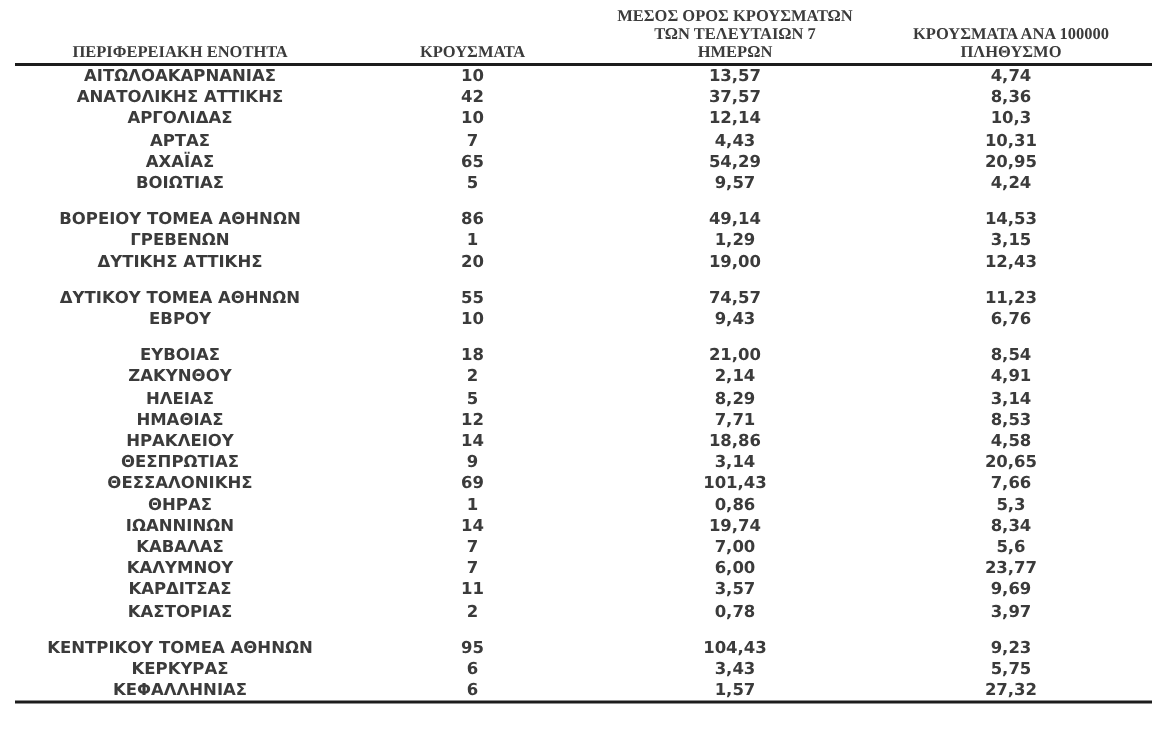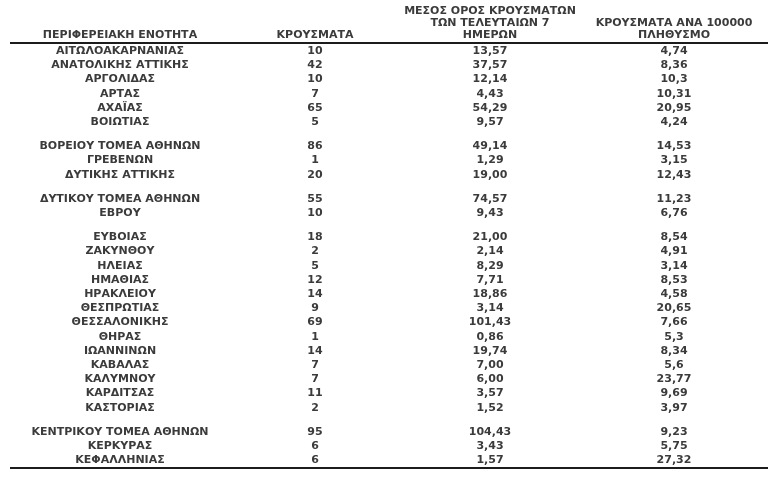--- a/index.html
+++ b/index.html
@@ -25,21 +25,21 @@
   col.c-per100k{width:188px;}
   thead th{
     vertical-align:bottom;
     text-align:center;
     padding:5px 0 1px 0;
     border-bottom:2px solid #1c1c1c;
     font-weight:bold;
     font-size:11px;
     line-height:12px;
   }
-  thead th .hl{display:block;white-space:nowrap;}
+  thead th .hl{display:block;white-space:nowrap;font-family:Liberation Serif, serif;}
   tbody td{
     text-align:center;
     padding:0;
     height:14.2px;
     line-height:14.2px;
     white-space:nowrap;
     overflow:visible;
   }
   tr.spacer td{height:10px;border:none;}
   tbody tr.last-row td{border-bottom:2px solid #1c1c1c;}
@@ -218,21 +218,21 @@
         </tr>
         <tr>
           <td>ΚΑΡΔΙΤΣΑΣ</td>
           <td>11</td>
           <td>3,57</td>
           <td>9,69</td>
         </tr>
         <tr>
           <td>ΚΑΣΤΟΡΙΑΣ</td>
           <td>2</td>
-          <td>1,52</td>
+          <td>0,78</td>
           <td>3,97</td>
         </tr>
         <tr class="spacer">
           <td colspan="4"></td>
         </tr>
         <tr>
           <td>ΚΕΝΤΡΙΚΟΥ ΤΟΜΕΑ ΑΘΗΝΩΝ</td>
           <td>95</td>
           <td>104,43</td>
           <td>9,23</td>

